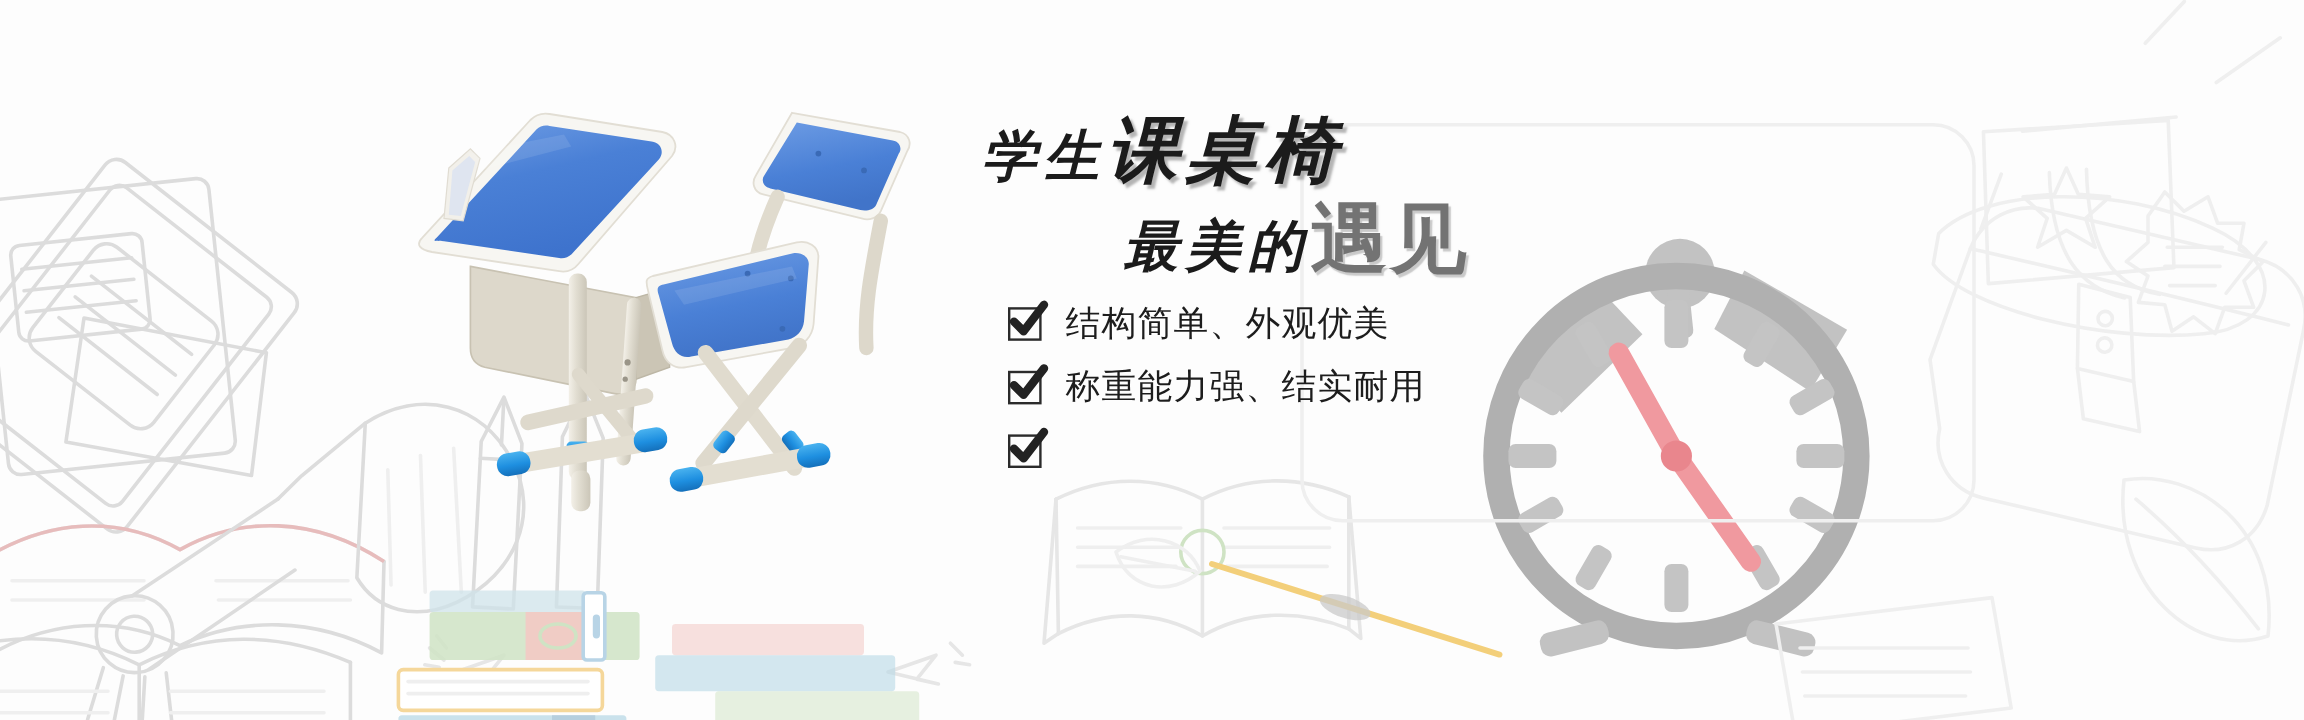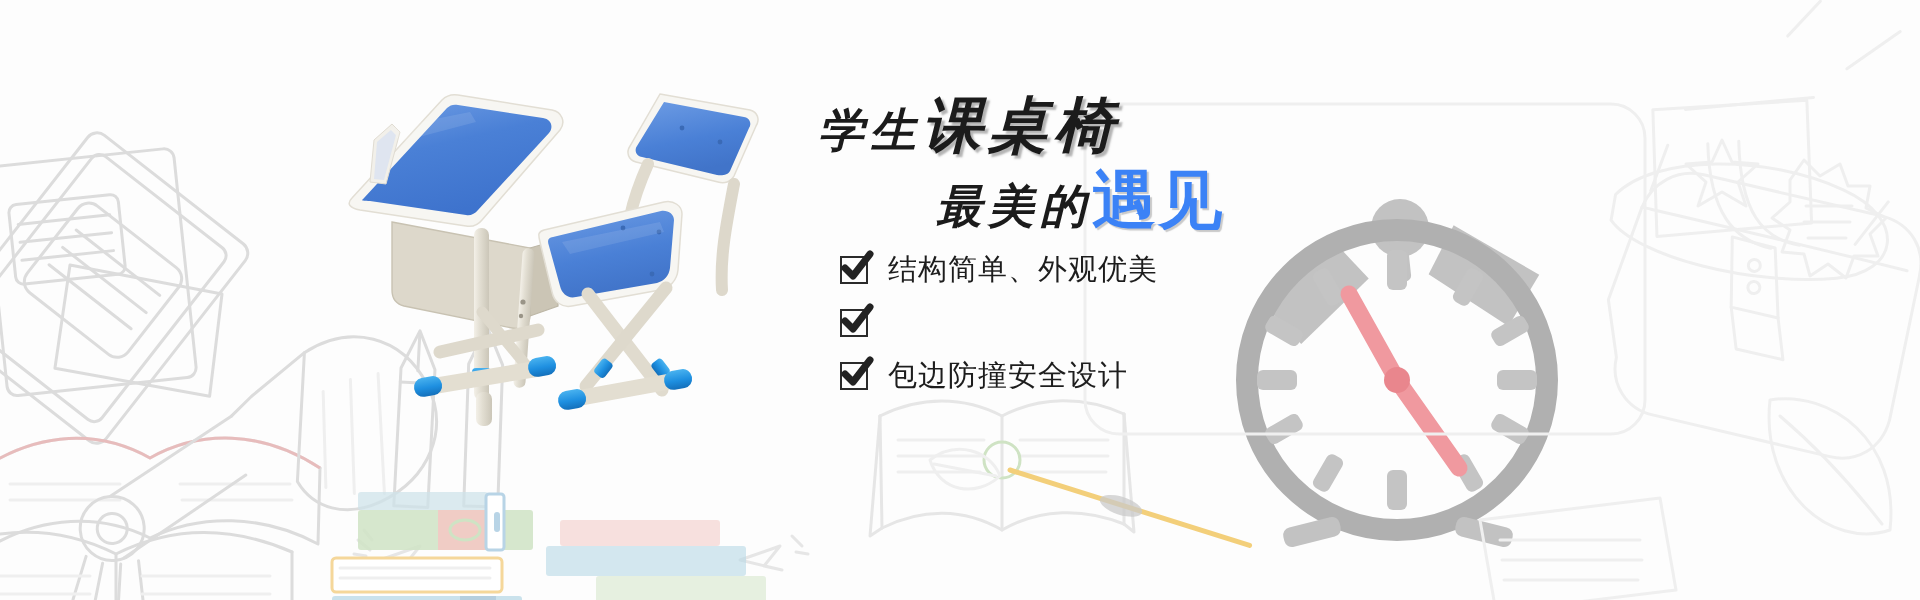--- a/index.html
+++ b/index.html
@@ -59,21 +59,21 @@
     font-weight: 700;
     color: #1b1b1b;
     letter-spacing: 6px;
   }
   .cal.small { font-size: 46px; }
   .cal.big   { font-size: 60px; text-shadow: 3px 3px 2px rgba(120,120,120,.55); margin-top: 26px; }
   .heavy {
     font-family: "DejaVu Sans", "Liberation Sans", sans-serif;
     font-weight: 700;
     font-size: 64px;
-    color: #3b82f6;
+    color: #737373;
     letter-spacing: 2px;
     text-shadow: 2px 2px 1px rgba(150,150,150,.5);
   }
 
   .features {
     position: absolute;
     left: 22px; top: 152px;
   }
   .feature-row {
     display: flex;
@@ -408,27 +408,27 @@
         </span>
         <span class="feature-text">结构简单、外观优美</span>
       </div>
 
       <div class="feature-row">
         <span class="chk">
           <svg viewBox="0 0 40 40" xmlns="http://www.w3.org/2000/svg">
             <path d="M8 21 L16 29 L33 7" fill="none" stroke="#222222" stroke-width="7" stroke-linecap="round" stroke-linejoin="round"></path>
           </svg>
         </span>
+        <span class="feature-text">称重能力强、结实耐用</span>
       </div>
 
       <div class="feature-row">
         <span class="chk">
           <svg viewBox="0 0 40 40" xmlns="http://www.w3.org/2000/svg">
             <path d="M8 21 L16 29 L33 7" fill="none" stroke="#222222" stroke-width="7" stroke-linecap="round" stroke-linejoin="round"></path>
           </svg>
         </span>
-        <span class="feature-text">包边防撞安全设计</span>
       </div>
 
     </div>
   </div>
 
 </div>
 
 </body></html>

